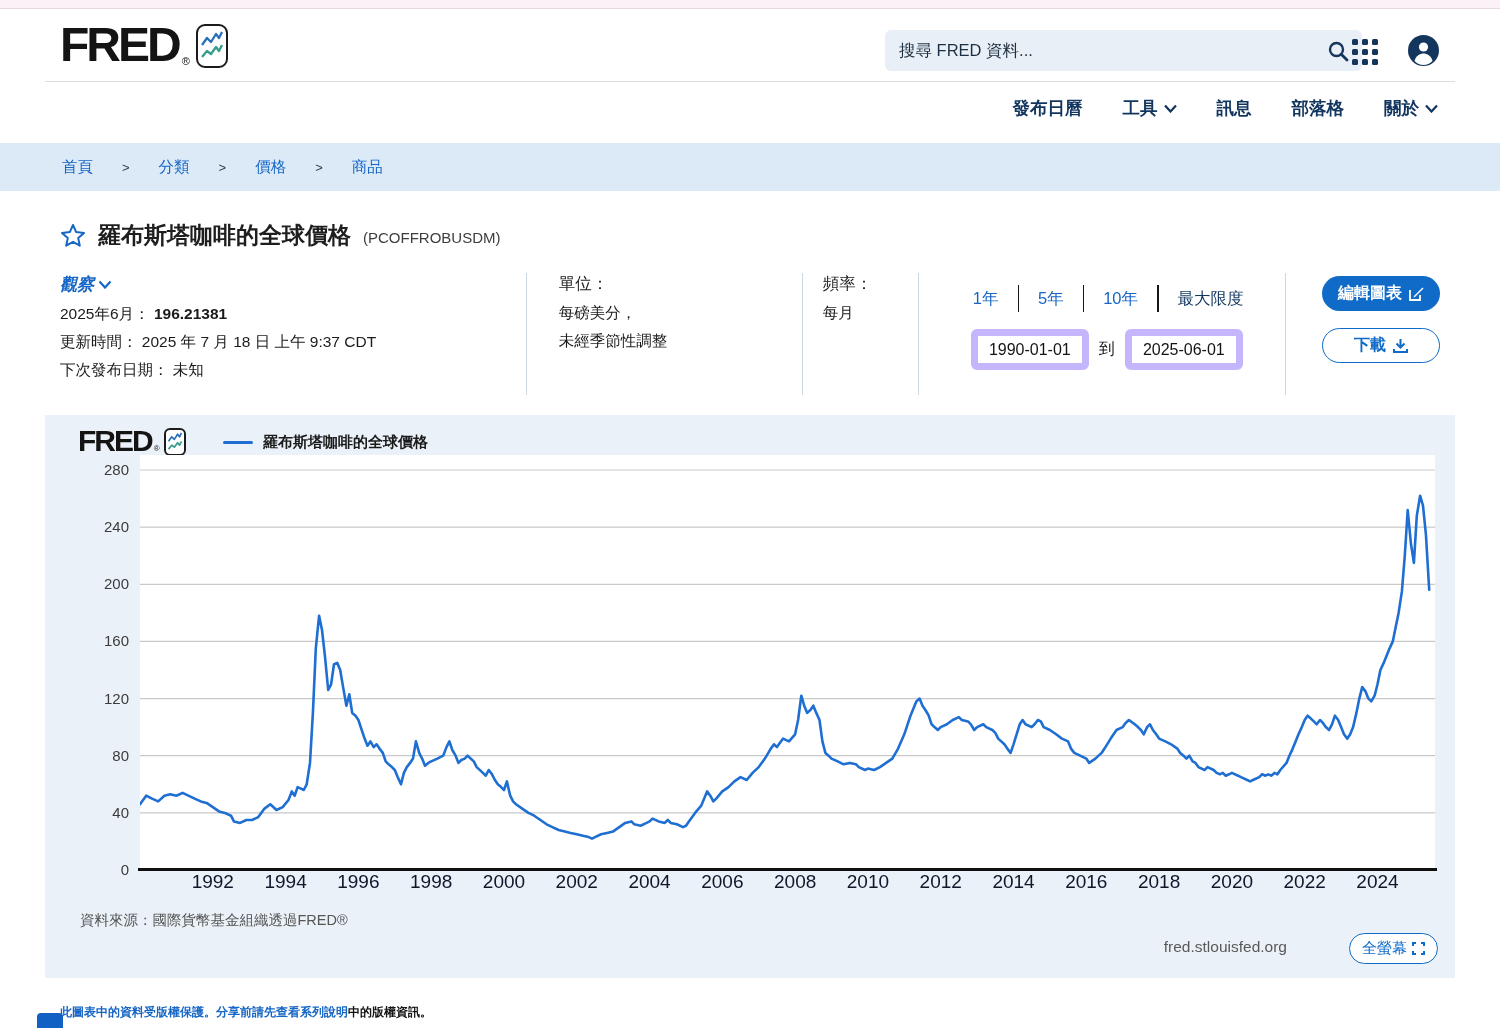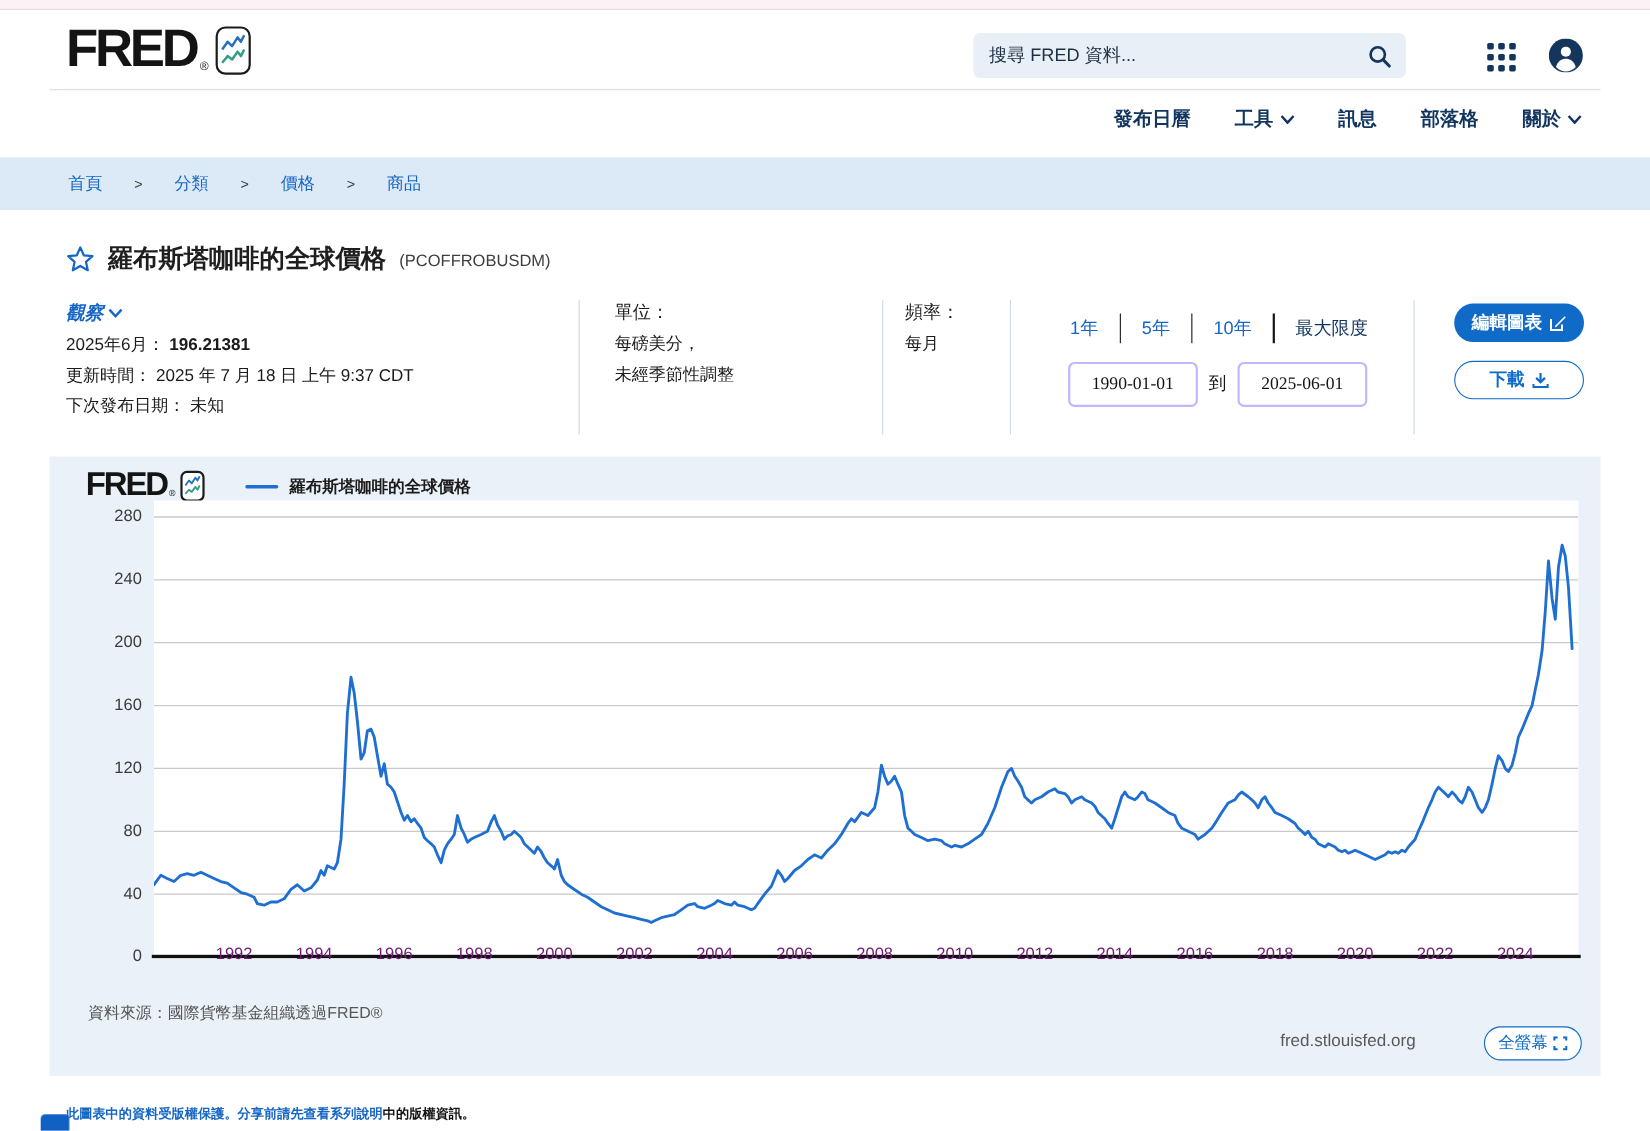--- a/index.html
+++ b/index.html
@@ -7,21 +7,21 @@
               font-family:"Liberation Sans","DejaVu Sans",sans-serif; }
   .top-strip { height:9px; background:#fbf1f6; border-bottom:1px solid #e7d9e1; }
 
   
   .header-top { position:relative; height:72px; }
   .brand { position:absolute; left:60px; top:10px; display:flex; align-items:flex-start; cursor:pointer; }
   .brand-word { font-size:48px; font-weight:900; letter-spacing:-3px; color:#141414; line-height:52px; }
   .brand-reg { font-size:11px; color:#141414; margin:36px 6px 0 3px; }
   .brand-icon { width:32px; height:44px; border:2.5px solid #1b1b1b; border-radius:9px; margin-top:5px;
                 display:flex; align-items:center; justify-content:center; background:#fff; }
-  .search-wrap { position:absolute; left:885px; top:21px; width:393px; height:41px; background:#e9eff6;
+  .search-wrap { position:absolute; left:885px; top:21px; width:477px; height:41px; background:#e9eff6;
                  border-radius:6px; display:flex; align-items:center; padding:0 12px 0 14px; }
   .search-wrap input { flex:1; border:none; background:transparent; outline:none; font-size:16.5px;
                        color:#1d2f42; font-family:inherit; }
   .search-wrap input::placeholder { color:#1d2f42; opacity:1; }
   .grid-icon { position:absolute; left:1352px; top:30px; width:26px; height:26px; display:grid;
                grid-template-columns:repeat(3,1fr); gap:3.5px; cursor:pointer; }
   .grid-icon span { width:6px; height:6px; background:#14365c; border-radius:1.5px; }
   .account-icon { position:absolute; left:1408px; top:26px; cursor:pointer; }
   .header-rule { margin:0 45px; border-bottom:1px solid #d9dee3; }
   .nav-row { height:52px; display:flex; justify-content:flex-end; align-items:center; gap:40px; padding-right:62px; }
@@ -50,42 +50,42 @@
               align-items:center; gap:4px; cursor:pointer; }
   .meta-line { font-size:15.5px; color:#1b1b1b; margin-top:7px; line-height:21px; }
   .meta-line b { font-weight:700; }
   .ital-label { font-size:16.5px; color:#1b1b1b; font-weight:500; }
   .range-links { display:flex; align-items:center; margin-top:12px; }
   .range-link { color:#1666c5; font-size:16.5px; cursor:pointer; padding:0 19px; }
   .range-link:first-child { padding-left:2px; }
   .range-link.selected { color:#11355e; }
   .range-sep { width:1.5px; height:27px; background:#161616; }
   .date-row { display:flex; align-items:center; gap:10px; margin-top:17px; }
-  .date-input { width:118px; height:41px; border:2px solid #c4b5fd; border-radius:6px; font-size:16px;
-                color:#141414; text-align:center; font-family:Liberation Serif, serif; background:#fff; }
+  .date-input { width:118px; height:41px; border:7px solid #c4b5fd; border-radius:6px; font-size:16px;
+                color:#141414; text-align:center; font-family:Liberation Sans, sans-serif; background:#fff; }
   .to-label { font-size:16px; color:#141414; }
   .btn { display:flex; align-items:center; justify-content:center; gap:7px; width:118px; height:35px;
          border-radius:18px; font-size:16px; font-weight:700; cursor:pointer; }
   .btn-edit { background:#0f6bc7; color:#fff; margin-top:3px; }
   .btn-download { background:#fff; color:#0f6bc7; border:1.5px solid #0f6bc7; margin-top:17px; }
 
   
   .chart-panel { position:relative; margin:20px 45px 0 45px; width:1410px; height:563px; background:#eaf1f8; }
   .mini-brand { position:absolute; left:33px; top:9px; display:flex; align-items:flex-start; }
   .mini-word { font-size:30px; font-weight:900; letter-spacing:-2px; color:#141414; }
   .mini-reg { font-size:8px; margin:20px 4px 0 2px; color:#141414; }
   .mini-icon { width:22px; height:28px; border:2px solid #1b1b1b; border-radius:6px; margin-top:4px;
                background:#fff; display:flex; align-items:center; justify-content:center; }
   .legend { position:absolute; left:178px; top:18px; display:flex; align-items:center; gap:10px; }
   .legend-line { width:30px; height:3.5px; background:#1f6fd2; border-radius:2px; }
   .legend-label { font-size:15px; font-weight:700; color:#1b1b1b; }
   .plot { position:absolute; left:95px; top:40px; width:1295px; height:415px; background:#fff; }
   .x-axis { position:absolute; left:93px; top:453px; width:1299px; height:3px; background:#101010; }
   .ytick { position:absolute; width:84px; text-align:right; font-size:15px; color:#3c3c3c; }
-  .xtick { position:absolute; top:444px; transform:translateX(-50%); font-size:15px; color:#701a75; }
+  .xtick { position:absolute; top:456px; transform:translateX(-50%); font-size:19px; color:#0f172a; }
   .source-note { position:absolute; left:35px; top:496px; font-size:14.5px; color:#565656; }
   .site-label { position:absolute; right:168px; bottom:22px; font-size:15.5px; color:#595959; }
   .btn-fullscreen { position:absolute; right:17px; bottom:14px; height:31px; padding:0 12px; border-radius:16px;
                     border:1.5px solid #0f6bc7; background:#fff; color:#0f6bc7; font-size:15px; display:flex;
                     align-items:center; gap:5px; cursor:pointer; }
 
   
   .notice { margin:26px 0 0 60px; font-size:12px; font-weight:700; }
   .notice .link-part { color:#1666c5; cursor:pointer; }
   .notice .rest-part { color:#141414; }

